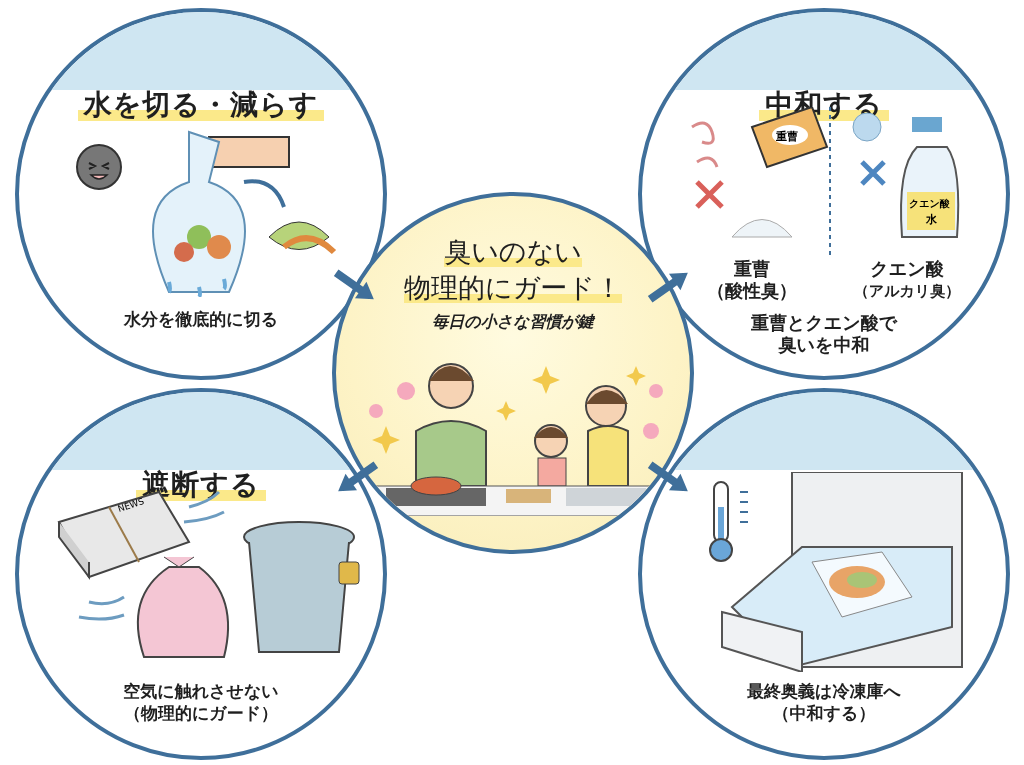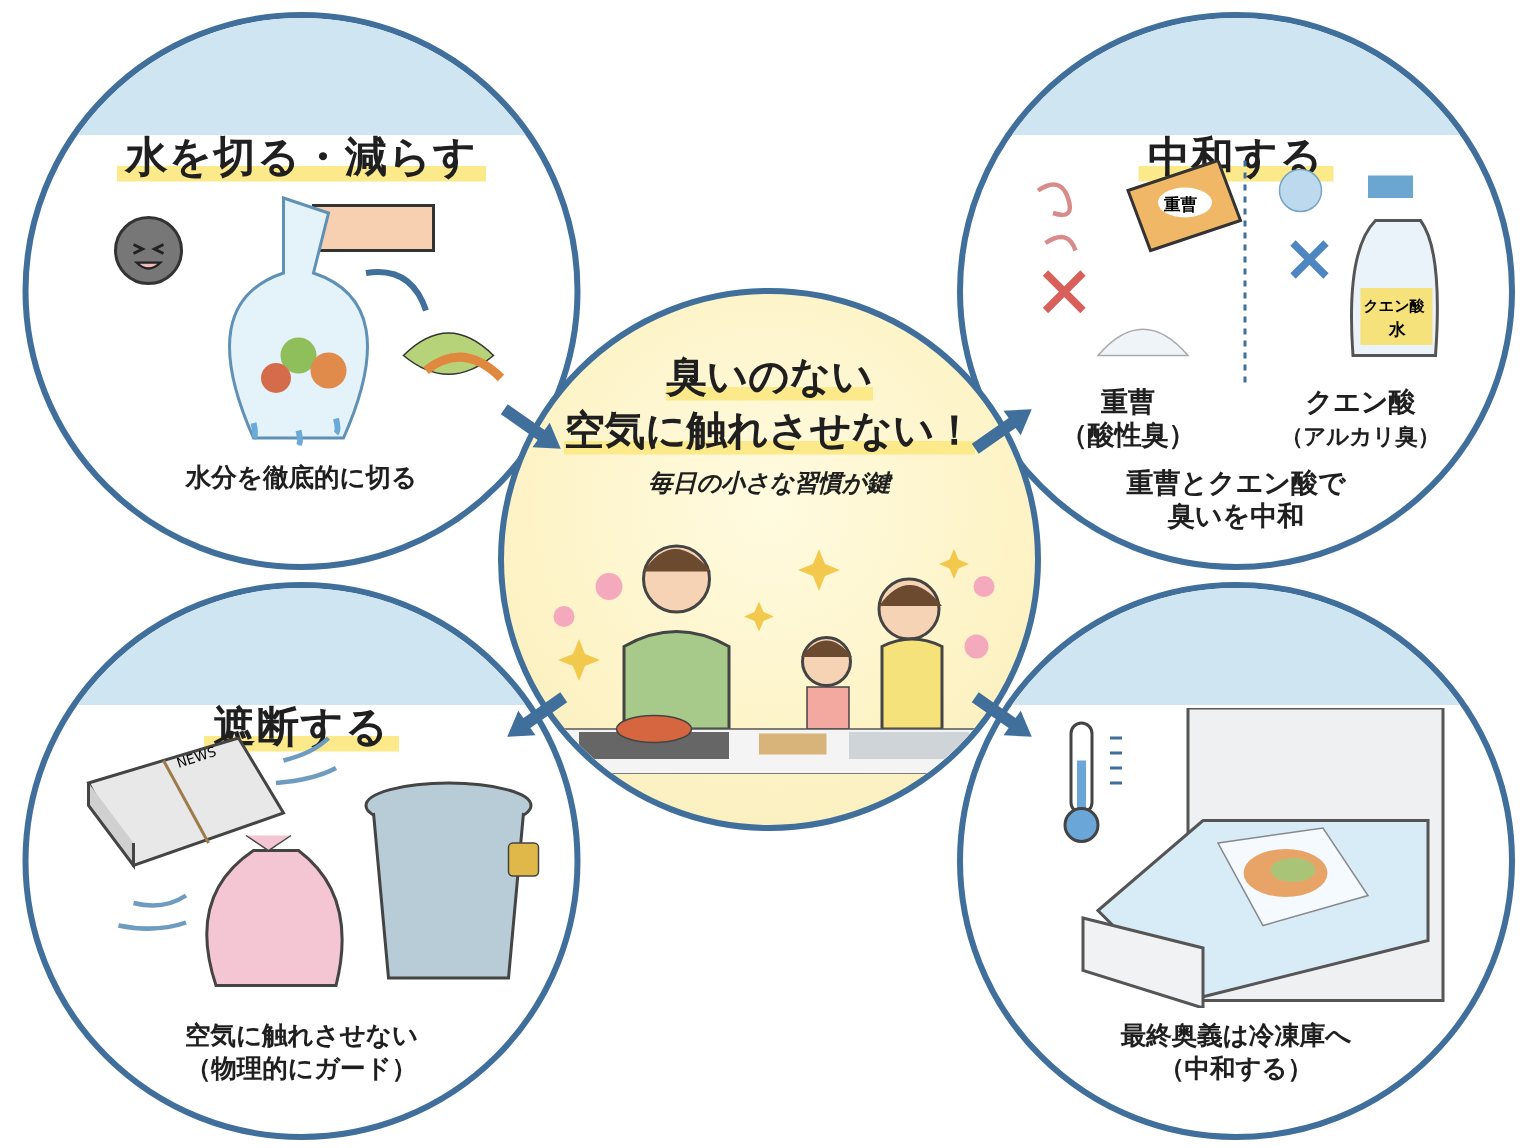--- a/index.html
+++ b/index.html
@@ -8,21 +8,21 @@
   .circle .band{position:absolute;left:0;right:0;top:0;height:78px;background:#cfe6f2;}
   .circle .title{position:absolute;left:0;right:0;top:38px;text-align:center;font-weight:bold;font-size:28px;letter-spacing:1px;margin-top:36px;}
   .circle .title span{background:linear-gradient(transparent 68%,#fbe98a 68%);padding:0 6px;}
   .cap{position:absolute;left:0;right:0;text-align:center;font-weight:bold;font-size:17px;line-height:22px;}
   .sub{font-weight:bold;}
   #c-tl{left:15px;top:8px;width:372px;height:372px;}
   #c-tr{left:638px;top:8px;width:372px;height:372px;}
   #c-bl{left:15px;top:388px;width:372px;height:372px;}
   #c-br{left:638px;top:388px;width:372px;height:372px;}
   #c-center{left:332px;top:192px;width:362px;height:362px;background:radial-gradient(circle at 50% 40%,#fffbe0 0%,#fdf3c6 60%,#f8ecb8 100%);z-index:3;}
-  .ctitle{position:absolute;left:0;right:0;top:38px;text-align:center;font-weight:bold;font-size:27px;line-height:36px;}
+  .ctitle{position:absolute;left:0;right:0;top:38px;text-align:center;font-weight:normal;font-size:27px;line-height:36px;}
   .ctitle span{background:linear-gradient(transparent 70%,#fbe98a 70%);}
   .csub{position:absolute;left:0;right:0;top:116px;text-align:center;font-weight:bold;font-size:16px;font-style:italic;}
   .arrow{position:absolute;width:46px;height:20px;z-index:5;}
   .arrow svg{width:100%;height:100%;overflow:visible;}
   .ill{position:absolute;}
 </style>
 </head>
 <body>
 
 <div class="circle" id="c-tl">
@@ -145,21 +145,21 @@
   </svg>
   <div class="cap" style="top:288px">
     <div>最終奥義は冷凍庫へ</div>
     <div>（中和する）</div>
   </div>
 </div>
 
 <div class="circle" id="c-center">
   <div class="ctitle">
     <div><span>臭いのない</span></div>
-    <div><span>空気に触れさせない！</span></div>
+    <div><span>物理的にガード！</span></div>
   </div>
   <div class="csub">毎日の小さな習慣が鍵</div>
   <svg class="ill" style="left:20px;top:150px" width="320" height="170">
     <g fill="#f2c94c">
         <path d="M30 80 l4 10 10 4 -10 4 -4 10 -4 -10 -10 -4 10 -4z"></path>
         <path d="M190 20 l4 10 10 4 -10 4 -4 10 -4 -10 -10 -4 10 -4z"></path>
         <path d="M150 55 l3 7 7 3 -7 3 -3 7 -3 -7 -7 -3 7 -3z"></path>
         <path d="M280 20 l3 7 7 3 -7 3 -3 7 -3 -7 -7 -3 7 -3z"></path>
       </g>
     <g fill="#f5a9bd">

